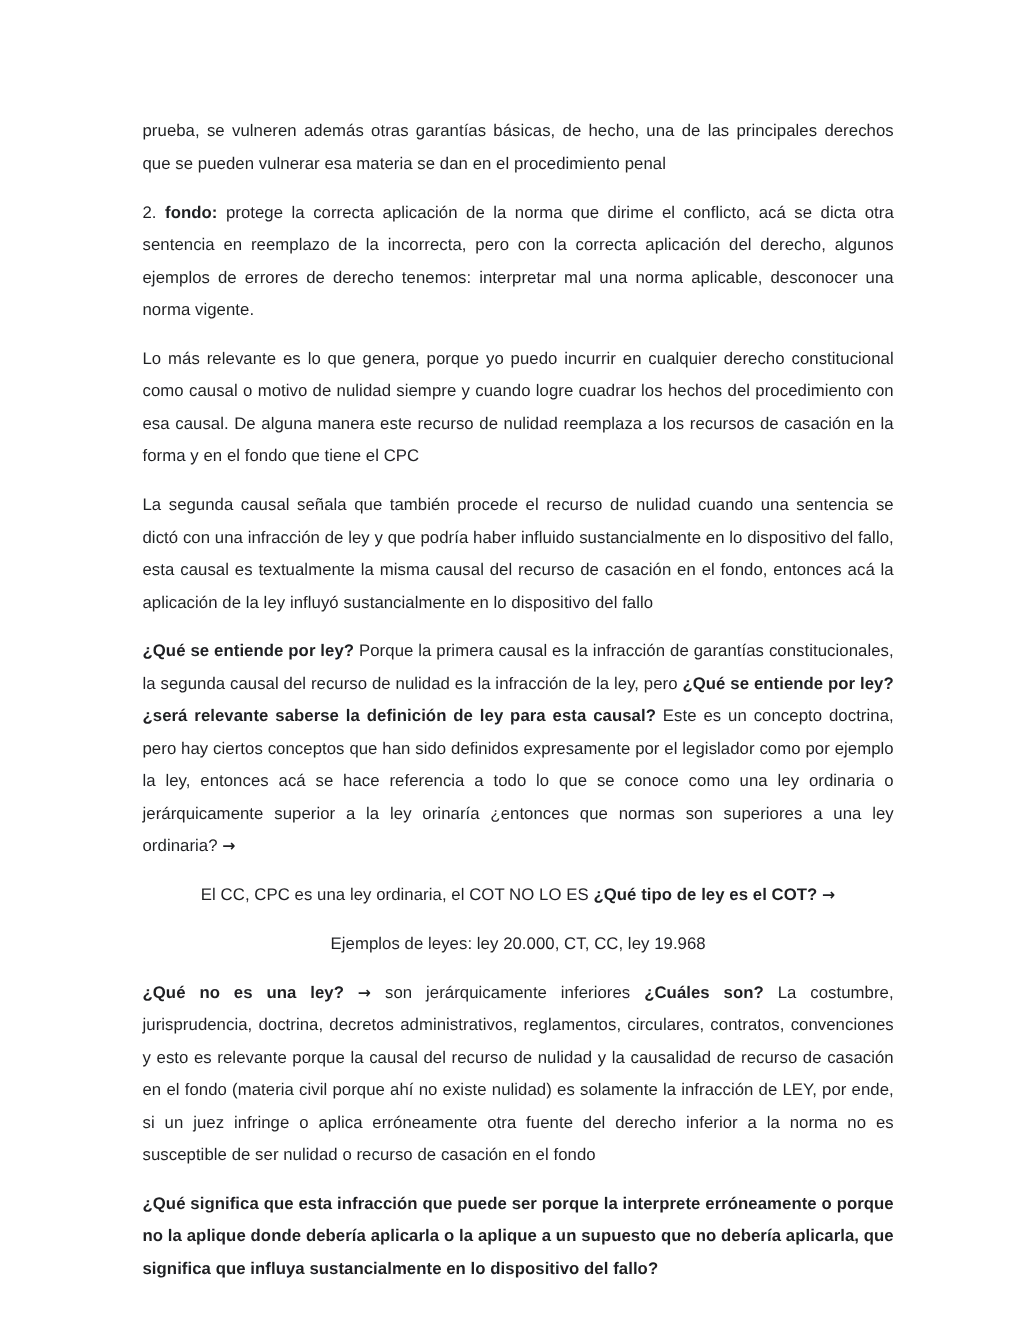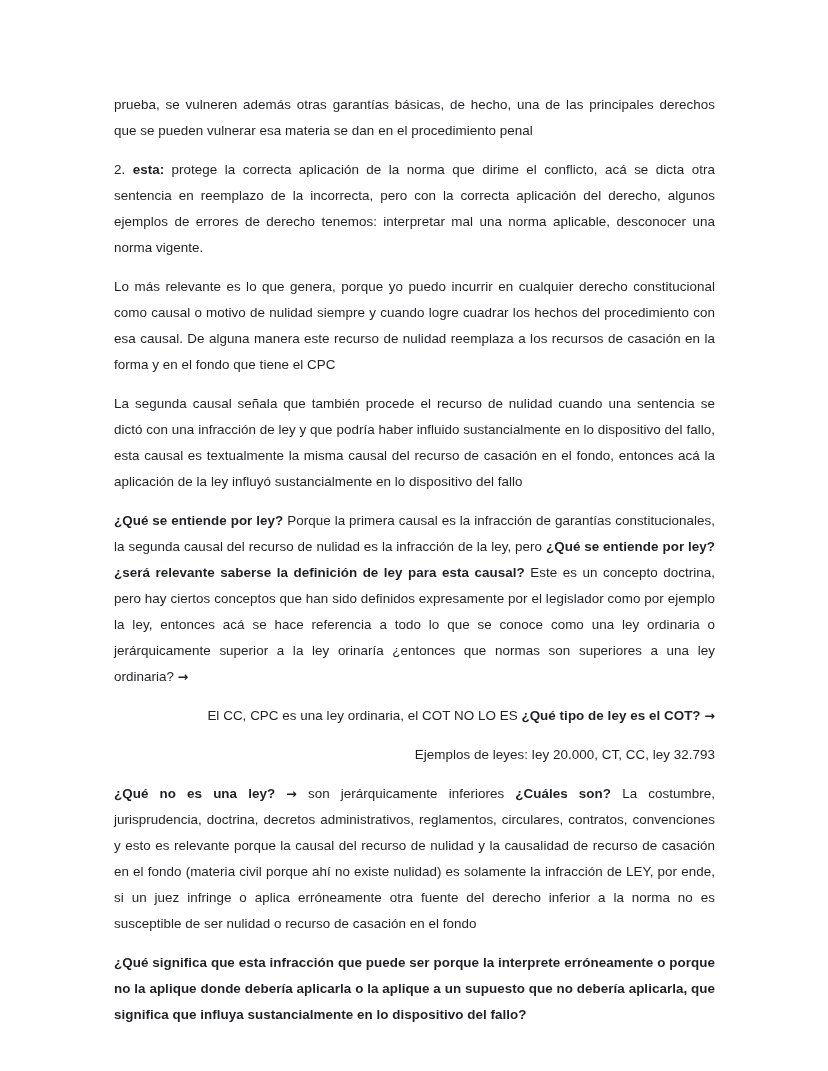--- a/index.html
+++ b/index.html
@@ -32,39 +32,39 @@
     text-align: justify;
     text-justify: inter-word;
     -webkit-hyphens: none;
     hyphens: none;
     letter-spacing: 0.05px;
   }
   .para:last-child {
     margin-bottom: 0;
   }
   .para.no-justify {
-    text-align: right;
+    text-align: center;
   }
   .b {
     font-weight: bold;
   }
   .arrow {
     font-weight: bold;
     font-family: "DejaVu Sans", sans-serif;
     font-size: 12.6px;
   }
 </style>
 </head>
 <body>
 
 <div class="page">
   <div class="doc-body">
       <p class="para"><span class="">prueba, se vulneren además otras garantías básicas, de hecho, una de las principales derechos que se pueden vulnerar esa materia se dan en el procedimiento penal</span></p>
-      <p class="para"><span class="">2. </span><span class="b">esta:</span><span class=""> protege la correcta aplicación de la norma que dirime el conflicto, acá se dicta otra sentencia en reemplazo de la incorrecta, pero con la correcta aplicación del derecho, algunos ejemplos de errores de derecho tenemos: interpretar mal una norma aplicable, desconocer una norma vigente.</span></p>
+      <p class="para"><span class="">2. </span><span class="b">fondo:</span><span class=""> protege la correcta aplicación de la norma que dirime el conflicto, acá se dicta otra sentencia en reemplazo de la incorrecta, pero con la correcta aplicación del derecho, algunos ejemplos de errores de derecho tenemos: interpretar mal una norma aplicable, desconocer una norma vigente.</span></p>
       <p class="para"><span class="">Lo más relevante es lo que genera, porque yo puedo incurrir en cualquier derecho constitucional como causal o motivo de nulidad siempre y cuando logre cuadrar los hechos del procedimiento con esa causal. De alguna manera este recurso de nulidad reemplaza a los recursos de casación en la forma y en el fondo que tiene el CPC</span></p>
       <p class="para"><span class="">La segunda causal señala que también procede el recurso de nulidad cuando una sentencia se dictó con una infracción de ley y que podría haber influido sustancialmente en lo dispositivo del fallo, esta causal es textualmente la misma causal del recurso de casación en el fondo, entonces acá la aplicación de la ley influyó sustancialmente en lo dispositivo del fallo</span></p>
       <p class="para"><span class="b">¿Qué se entiende por ley?</span><span class=""> Porque la primera causal es la infracción de garantías constitucionales, la segunda causal del recurso de nulidad es la infracción de la ley, pero </span><span class="b">¿Qué se entiende por ley?  ¿será relevante saberse la definición de ley para esta causal?</span><span class="">  Este es un concepto doctrina, pero hay ciertos conceptos que han sido definidos expresamente por el legislador como por ejemplo la ley, entonces acá se hace referencia a todo lo que se conoce como una ley ordinaria o jerárquicamente superior a la ley orinaría ¿entonces que normas son superiores a una ley ordinaria? </span><span class="arrow">→</span></p>
       <p class="para no-justify"><span class="">El CC, CPC es una ley ordinaria, el COT NO LO ES </span><span class="b">¿Qué tipo de ley es el COT?</span><span class=""> </span><span class="arrow">→</span></p>
-      <p class="para no-justify"><span class="">Ejemplos de leyes: ley 20.000, CT, CC, ley 32.793</span></p>
+      <p class="para no-justify"><span class="">Ejemplos de leyes: ley 20.000, CT, CC, ley 19.968</span></p>
       <p class="para"><span class="b">¿Qué no es una ley?</span><span class=""> </span><span class="arrow">→</span><span class=""> son jerárquicamente inferiores </span><span class="b">¿Cuáles son?</span><span class=""> La costumbre, jurisprudencia, doctrina, decretos administrativos, reglamentos, circulares, contratos, convenciones y esto es relevante porque la causal del recurso de nulidad y la causalidad de recurso de casación en el fondo (materia civil porque ahí no existe nulidad) es solamente la infracción de LEY, por ende, si un juez infringe o aplica erróneamente otra fuente del derecho inferior a la norma no es susceptible de ser nulidad o recurso de casación en el fondo</span></p>
       <p class="para"><span class="b">¿Qué significa que esta infracción que puede ser porque la interprete erróneamente o porque no la aplique donde debería aplicarla o la aplique a un supuesto que no debería aplicarla, que significa que influya sustancialmente en lo dispositivo del fallo?</span></p>
     </div>
 </div>
 
 </body></html>

